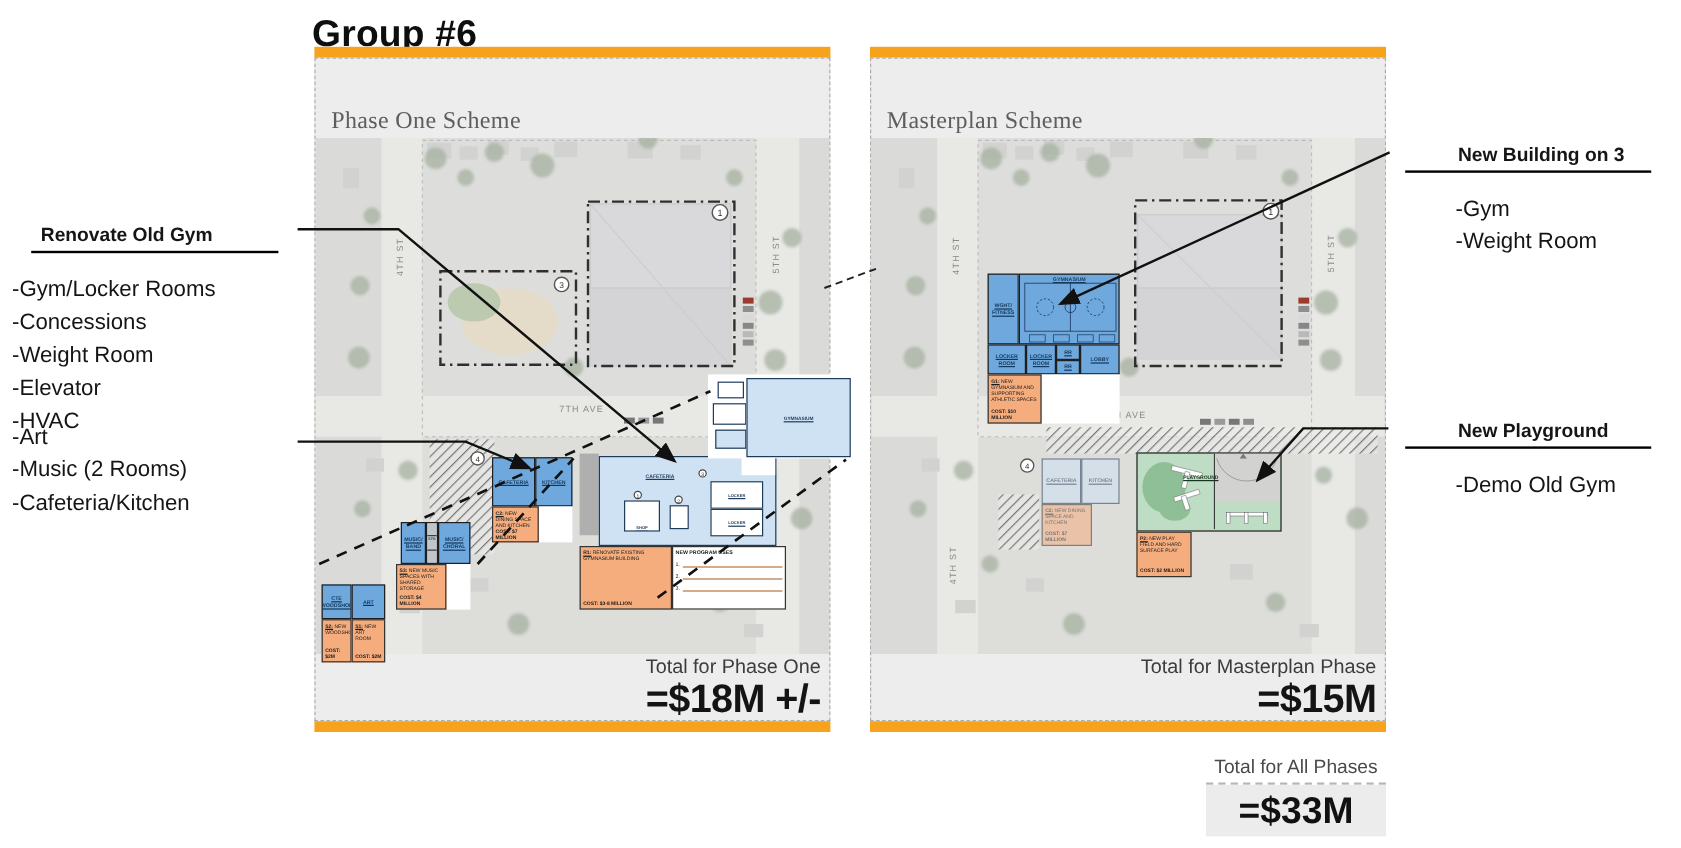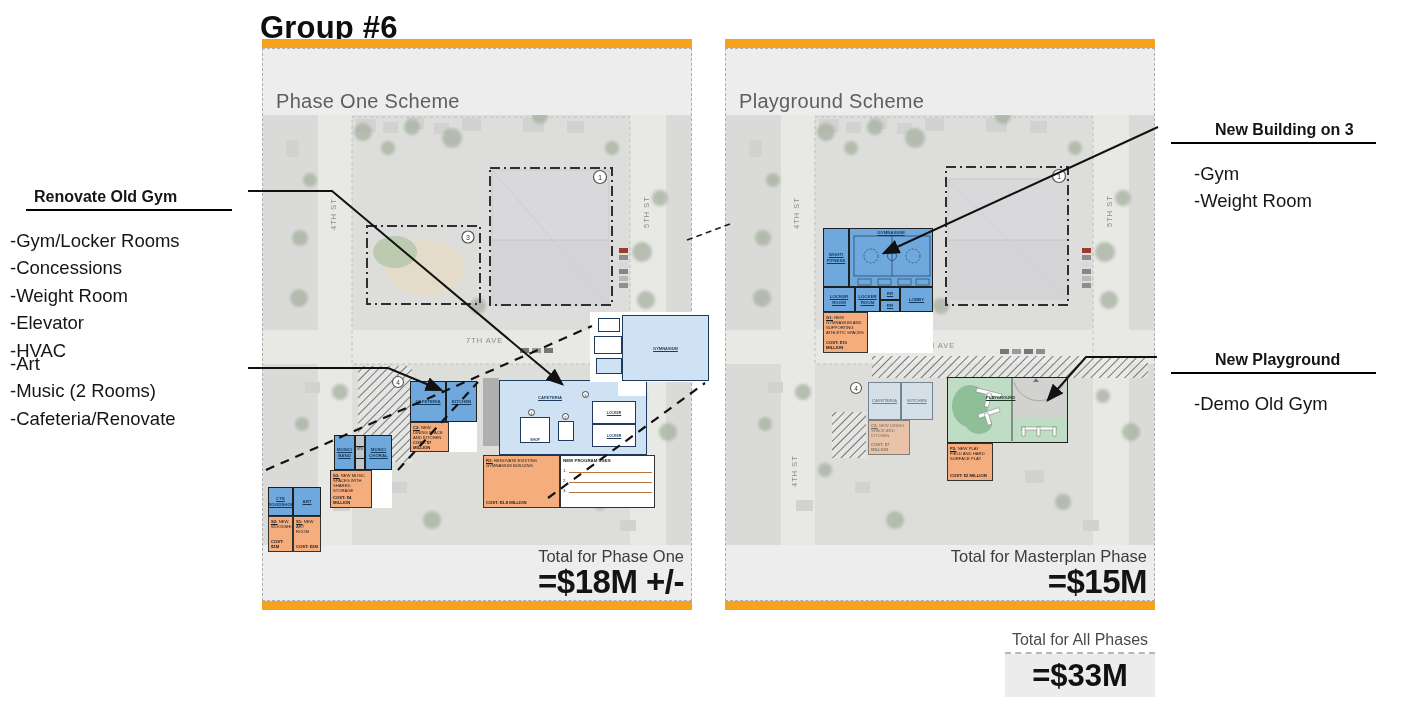--- a/index.html
+++ b/index.html
@@ -3,30 +3,30 @@
 <meta charset="utf-8">
 <style>
   html,body{margin:0;padding:0;background:#fff;}
   .stage{position:relative;width:1401px;height:707px;background:#fff;
          font-family:"Liberation Sans",sans-serif;overflow:hidden;}
   .abs{position:absolute;}
   .title{position:absolute;left:260px;top:10px;margin:0;font-size:31px;font-weight:700;
          color:#0e0e0e;letter-spacing:.2px;}
   .bar{position:absolute;height:9px;background:#F6A21C;}
   .panel-body{position:absolute;background:#EDEDED;border:1px dashed #ADADAD;box-sizing:border-box;}
-  .scheme-label{position:absolute;font-size:20px;color:#5E5E5E;letter-spacing:.3px;}
+  .scheme-label{position:absolute;font-size:20px;color:#5E5E5E;letter-spacing:.3px;font-family:Liberation Serif, serif;}
   .map{position:absolute;}
   .total-label{position:absolute;text-align:right;font-size:16.5px;color:#3C3C3C;}
   .total-value{position:absolute;text-align:right;font-size:33px;font-weight:600;color:#141414;letter-spacing:-.5px;}
   .ann{position:absolute;color:#151515;}
   .ann h2{margin:16px;font-size:16px;font-weight:700;border-bottom:2.5px solid #000;
           padding-bottom:2px;line-height:21px;white-space:nowrap;}
   .ann ul{list-style:none;margin:3px 0 0;padding:0;font-size:18.5px;line-height:27.4px;}
   .ann.right h2{padding-left:44px;}
-  .ann.right ul{padding-left:39px;}
+  .ann.right ul{padding-left:58px;}
   .blk{position:absolute;background:#6FA8DC;border:1.2px solid #1F1F1F;box-sizing:border-box;
        display:flex;align-items:center;justify-content:center;text-align:center;overflow:hidden;}
   .blk span{font-size:4.4px;line-height:5.2px;font-weight:700;color:#12395F;text-decoration:underline;}
   .planblue{background:#CFE2F3;border:1.2px solid #1F3B5C;}
   .planblue span{color:#1F3B5C;}
   .noteb{position:absolute;background:#F5AD7E;border:1.1px solid #333;box-sizing:border-box;
          font-size:4.2px;line-height:5px;color:#1c1c1c;padding:2px;overflow:hidden;
          display:flex;flex-direction:column;justify-content:space-between;}
   .nc{font-weight:700;text-decoration:underline;}
   .ncost{font-weight:700;}
@@ -256,21 +256,21 @@
       <b style="font-size:4px;color:#1F3B5C;text-decoration:underline">GYMNASIUM</b>
       </div>
     <div class="room" style="left:8px;top:6px;width:22px;height:14px"></div>
     <div class="room" style="left:4px;top:24px;width:28px;height:18px"></div>
     <div class="abs planblue" style="left:6px;top:46px;width:24px;height:14px"></div>
   </div>
 
   <div class="panel-body" style="left:725px;top:48px;width:430px;height:553px"></div>
   <div class="bar" style="left:725px;top:39px;width:430px"></div>
   <div class="bar" style="left:725px;top:601px;width:430px"></div>
-  <div class="scheme-label" style="left:739px;top:90px">Playground Scheme</div>
+  <div class="scheme-label" style="left:739px;top:90px">Masterplan Scheme</div>
 
   <svg class="map" style="left:726px;top:115px" width="428" height="430" viewBox="726 115 428 430">
     <defs>
       <pattern id="hatchB" width="6" height="6" patternUnits="userSpaceOnUse" patternTransform="rotate(45)">
         <rect width="6" height="6" fill="rgba(235,235,235,.55)"></rect>
         <line x1="0" y1="0" x2="0" y2="6" stroke="#777" stroke-width="2"></line>
       </pattern>
       <filter id="blB">
           <feGaussianBlur stdDeviation="1.5"></feGaussianBlur>
         </filter>
@@ -449,21 +449,21 @@
       <li>-Concessions</li>
       <li>-Weight Room</li>
       <li>-Elevator</li>
       <li>-HVAC</li>
     </ul>
   </div>
   <div class="ann" style="left:10px;top:347px;width:238px">
     <ul>
       <li>-Art</li>
       <li>-Music (2 Rooms)</li>
-      <li>-Cafeteria/Renovate</li>
+      <li>-Cafeteria/Kitchen</li>
     </ul>
   </div>
   <div class="ann right" style="left:1155px;top:103px;width:237px">
     <h2>New Building on 3</h2>
     <ul>
       <li>-Gym</li>
       <li>-Weight Room</li>
     </ul>
   </div>
   <div class="ann right" style="left:1155px;top:333px;width:237px">

